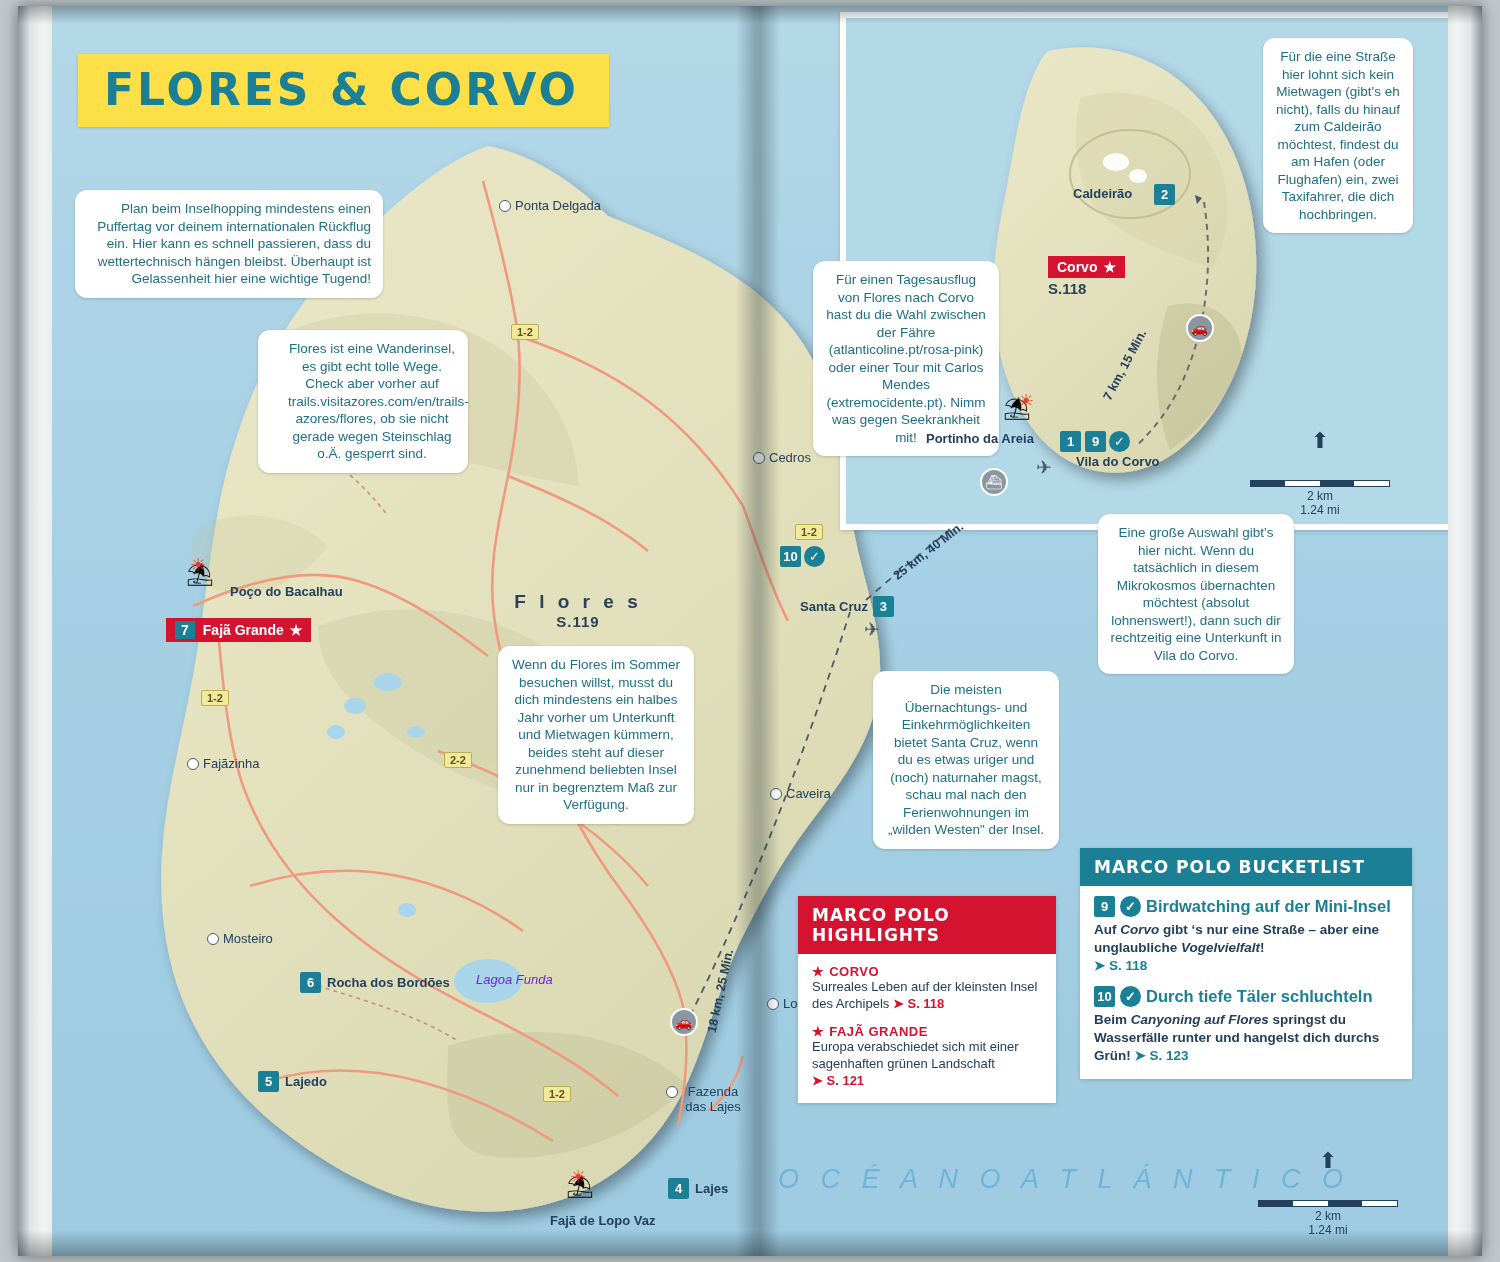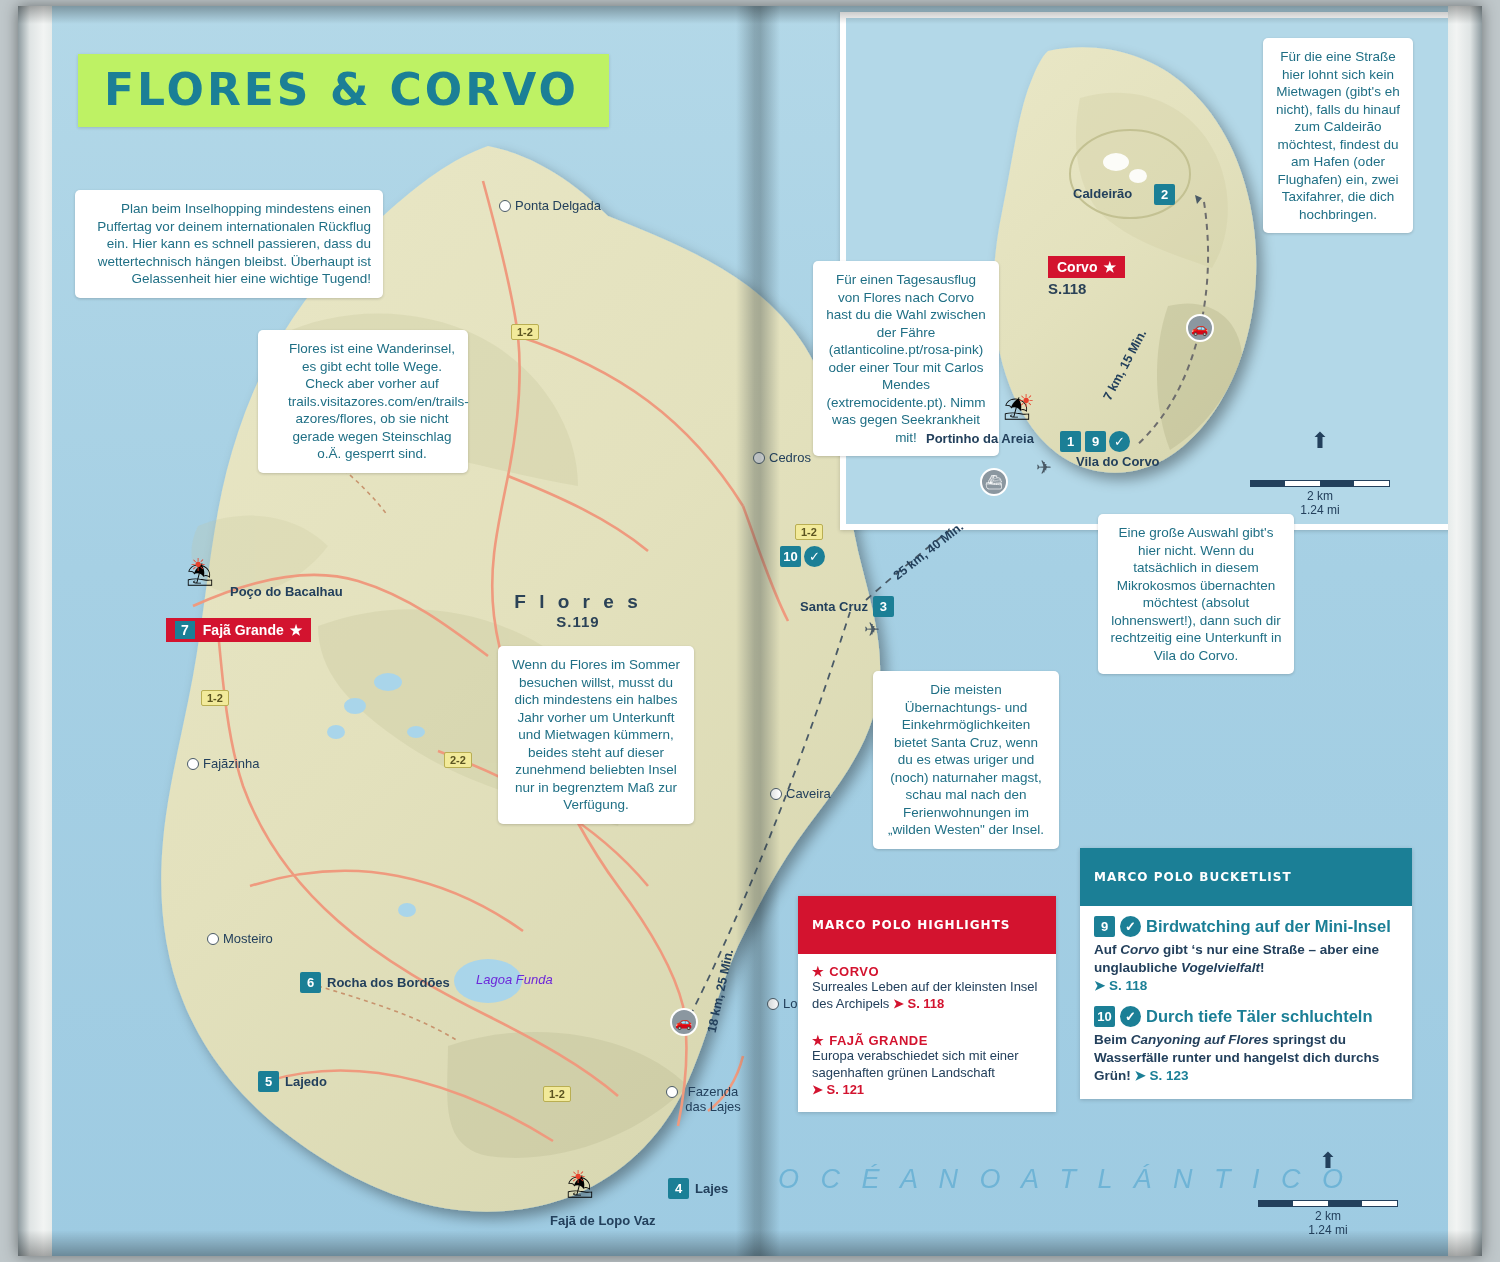--- a/index.html
+++ b/index.html
@@ -45,40 +45,40 @@
   }
   .bottom-shadow {
     position:absolute; left:0; bottom:0; width:100%; height:26px;
     background:linear-gradient(0deg, rgba(0,0,0,0.32), rgba(0,0,0,0));
     pointer-events:none;
   }
 
   
   .title-box {
     position:absolute; left:60px; top:48px;
-    background:#bef264;
+    background:#fde047;
     padding:10px 30px 12px 26px;
     box-shadow:0 1px 3px rgba(0,0,0,0.15);
   }
   .title-box .t {
     color:#1b7f96; font-size:44px; font-weight:bold; letter-spacing:3px;
     font-family:"DejaVu Sans", sans-serif;
   }
   svg.mapsvg { position:absolute; left:0; top:0; width:1464px; height:1250px; overflow:visible; }
 
   
   .bubble {
     position:absolute;
     background:#ffffff;
     color:#1f6f85;
     font-size:13.5px;
     line-height:1.30;
     padding:10px 12px;
     text-align:center;
-    border-radius:5px;
+    border-radius:12px;
     box-shadow:0 1px 3px rgba(0,0,0,0.18);
     font-family:"Liberation Sans", sans-serif;
   }
 
   
   .place {
     position:absolute;
     font-size:13px; color:#23405c;
     white-space:nowrap;
   }
@@ -137,27 +137,27 @@
   
   .scale { position:absolute; text-align:center; color:#23405c; font-size:12px; }
   .scale .bar {
     width:140px; height:7px; border:1px solid #23405c; margin:0 auto 2px;
     background:linear-gradient(90deg,#23405c 0 25%, #fff 25% 50%, #23405c 50% 75%, #fff 75% 100%);
   }
 
   
   .panel { position:absolute; background:#fff; box-shadow:0 1px 4px rgba(0,0,0,0.18); }
   .panel .head {
-    color:#fff; font-weight:bold; font-size:12px; letter-spacing:1px;
-    padding:22px 14px; font-family:"DejaVu Sans", sans-serif;
+    color:#fff; font-weight:bold; font-size:17px; letter-spacing:1px;
+    padding:9px 14px; font-family:"DejaVu Sans", sans-serif;
   }
   .head.red { background:#d3132f; }
   .head.teal { background:#1b7f96; }
   .panel .body { padding:10px 14px 14px; }
-  .hl-item { margin-bottom:20px; }
+  .hl-item { margin-bottom:11px; }
   .hl-title { color:#d3132f; font-weight:bold; font-size:13px; letter-spacing:0.5px; }
   .hl-title .s { margin-right:5px; }
   .hl-desc { color:#23405c; font-size:13px; line-height:1.3; }
   .hl-desc .ref { color:#d3132f; font-weight:bold; }
   .bl-item { margin-bottom:12px; }
   .bl-head { display:flex; align-items:center; gap:5px; color:#1b7f96; font-weight:bold; font-size:16.5px; line-height:1.2;}
   .bl-desc { color:#23405c; font-size:13.5px; line-height:1.32; font-weight:bold; margin-top:4px;}
   .bl-desc i { font-style:italic; }
   .bl-desc .ref { color:#1b7f96; }
 

